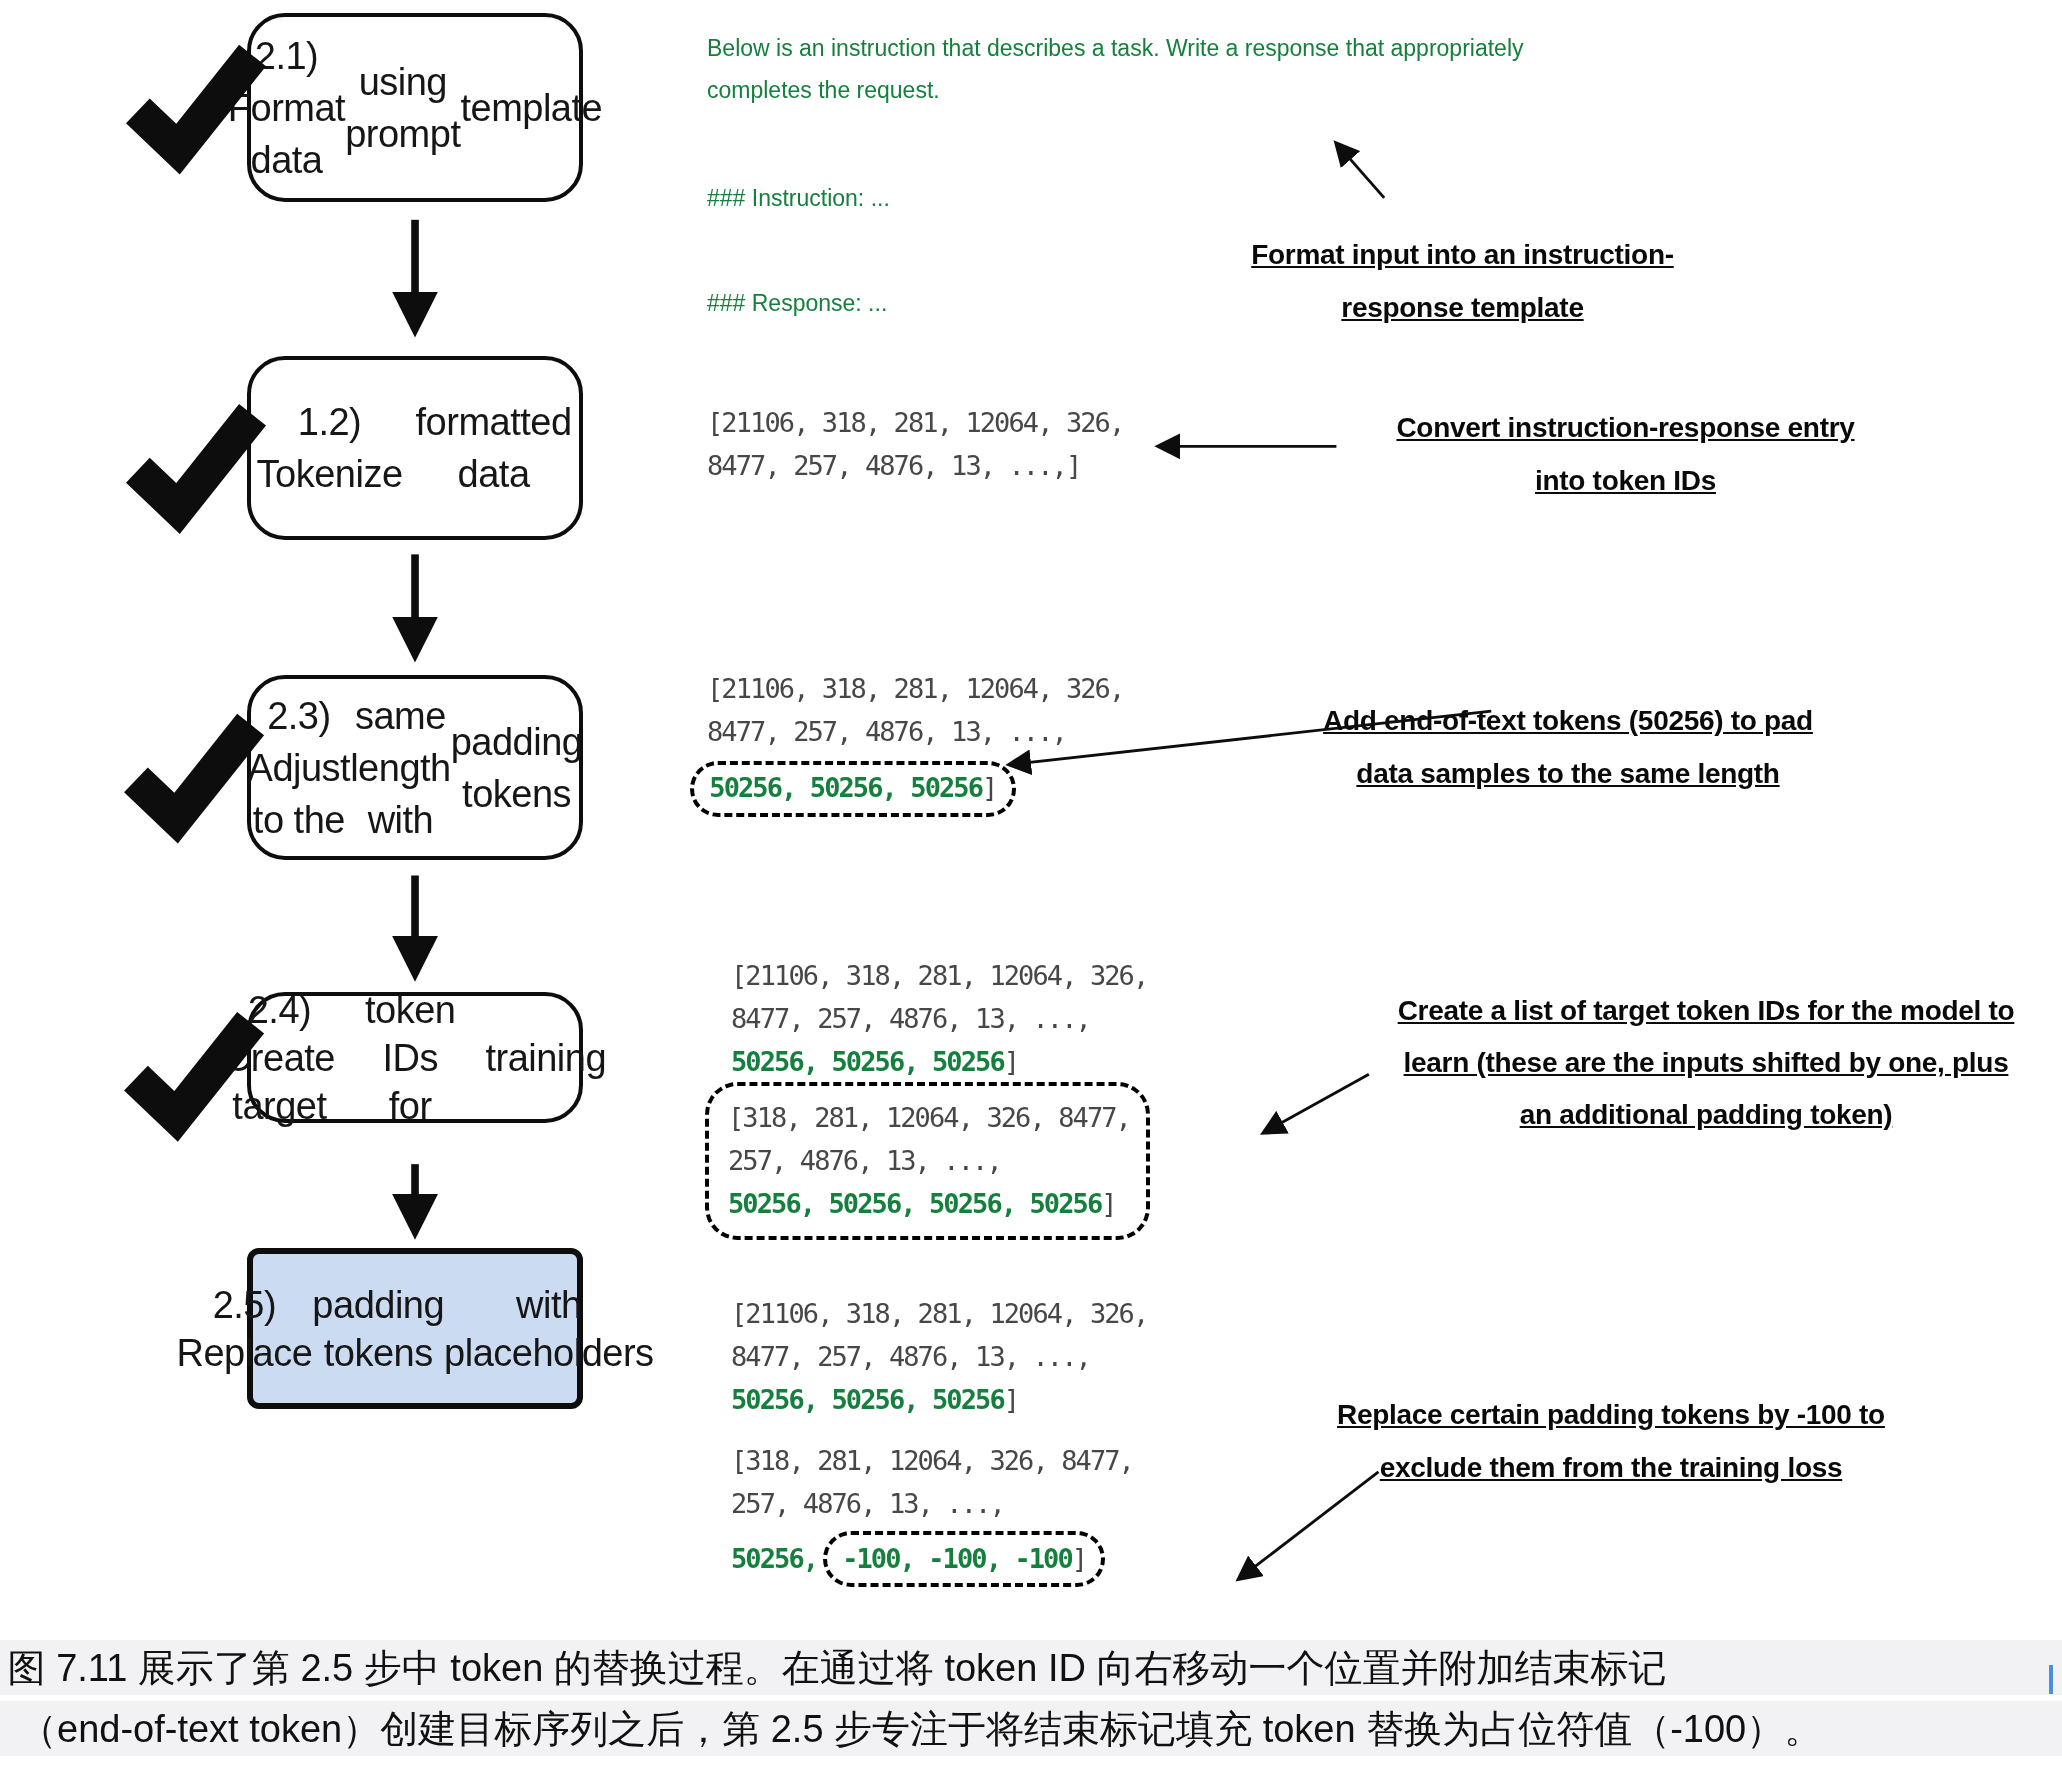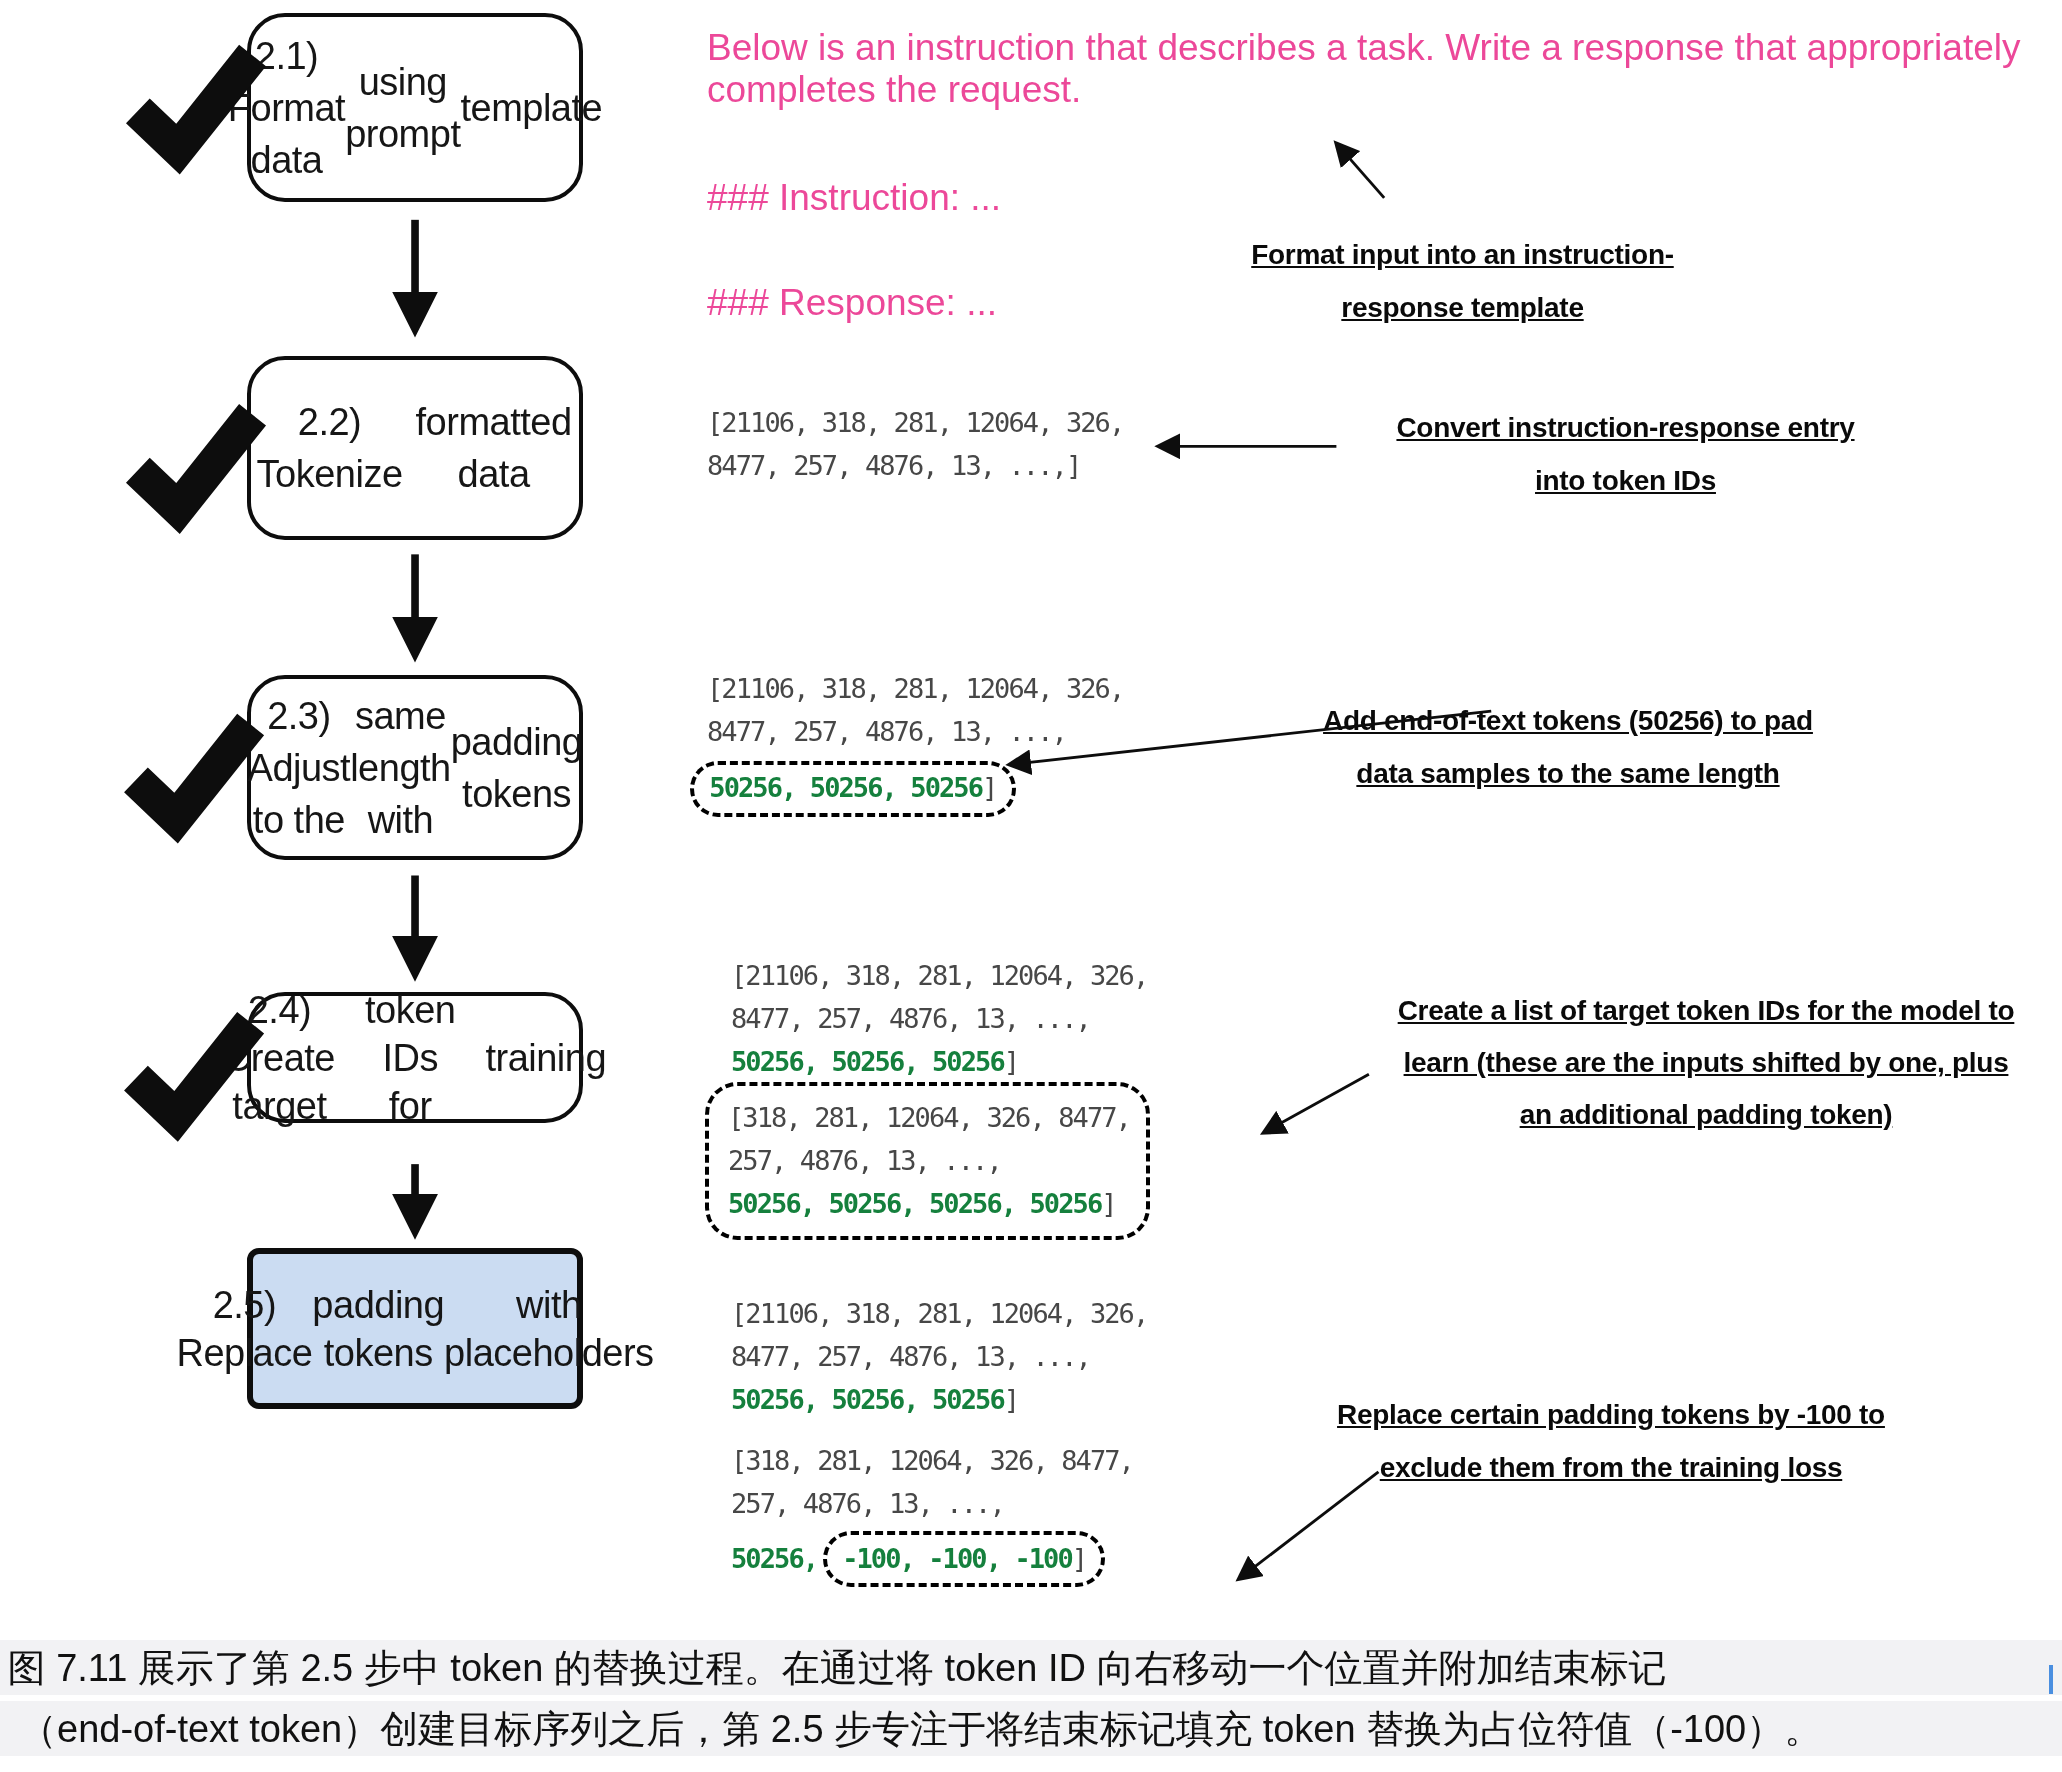--- a/index.html
+++ b/index.html
@@ -25,21 +25,21 @@
     letter-spacing:-0.5px;
   }
   .flowbox.compact{line-height:48px;}
   .flowbox.highlight{
     background:#cbdcf2;
     border-width:6.7px;border-radius:12px;
   }
   
   .sans{
     position:absolute;
-    font-size:37px;line-height:42px;color:#ec4899;
+    font-size:23px;line-height:42px;color:#15803d;
     white-space:nowrap;
     text-align:center;
   }
   .mono{
     position:absolute;
     font-family:"DejaVu Sans Mono",monospace;
     font-size:27px;line-height:43px;
     color:#474747;letter-spacing:-1.9px;
     white-space:nowrap;
   }
@@ -89,21 +89,21 @@
 
 <div id="canvas">
 
   <div class="flowbox" style="top:13.4px;height:189px;">
     <div>2.1) Format data</div>
     <div>using prompt</div>
     <div>template</div>
   </div>
 
   <div class="flowbox" style="top:356px;height:184px;">
-    <div>2.2) Tokenize</div>
+    <div>1.2) Tokenize</div>
     <div>formatted data</div>
   </div>
 
   <div class="flowbox" style="top:675px;height:185px;">
     <div>2.3) Adjust to the</div>
     <div>same length with</div>
     <div>padding tokens</div>
   </div>
 
   <div class="flowbox compact" style="top:992px;height:131px;gap:30px;">

